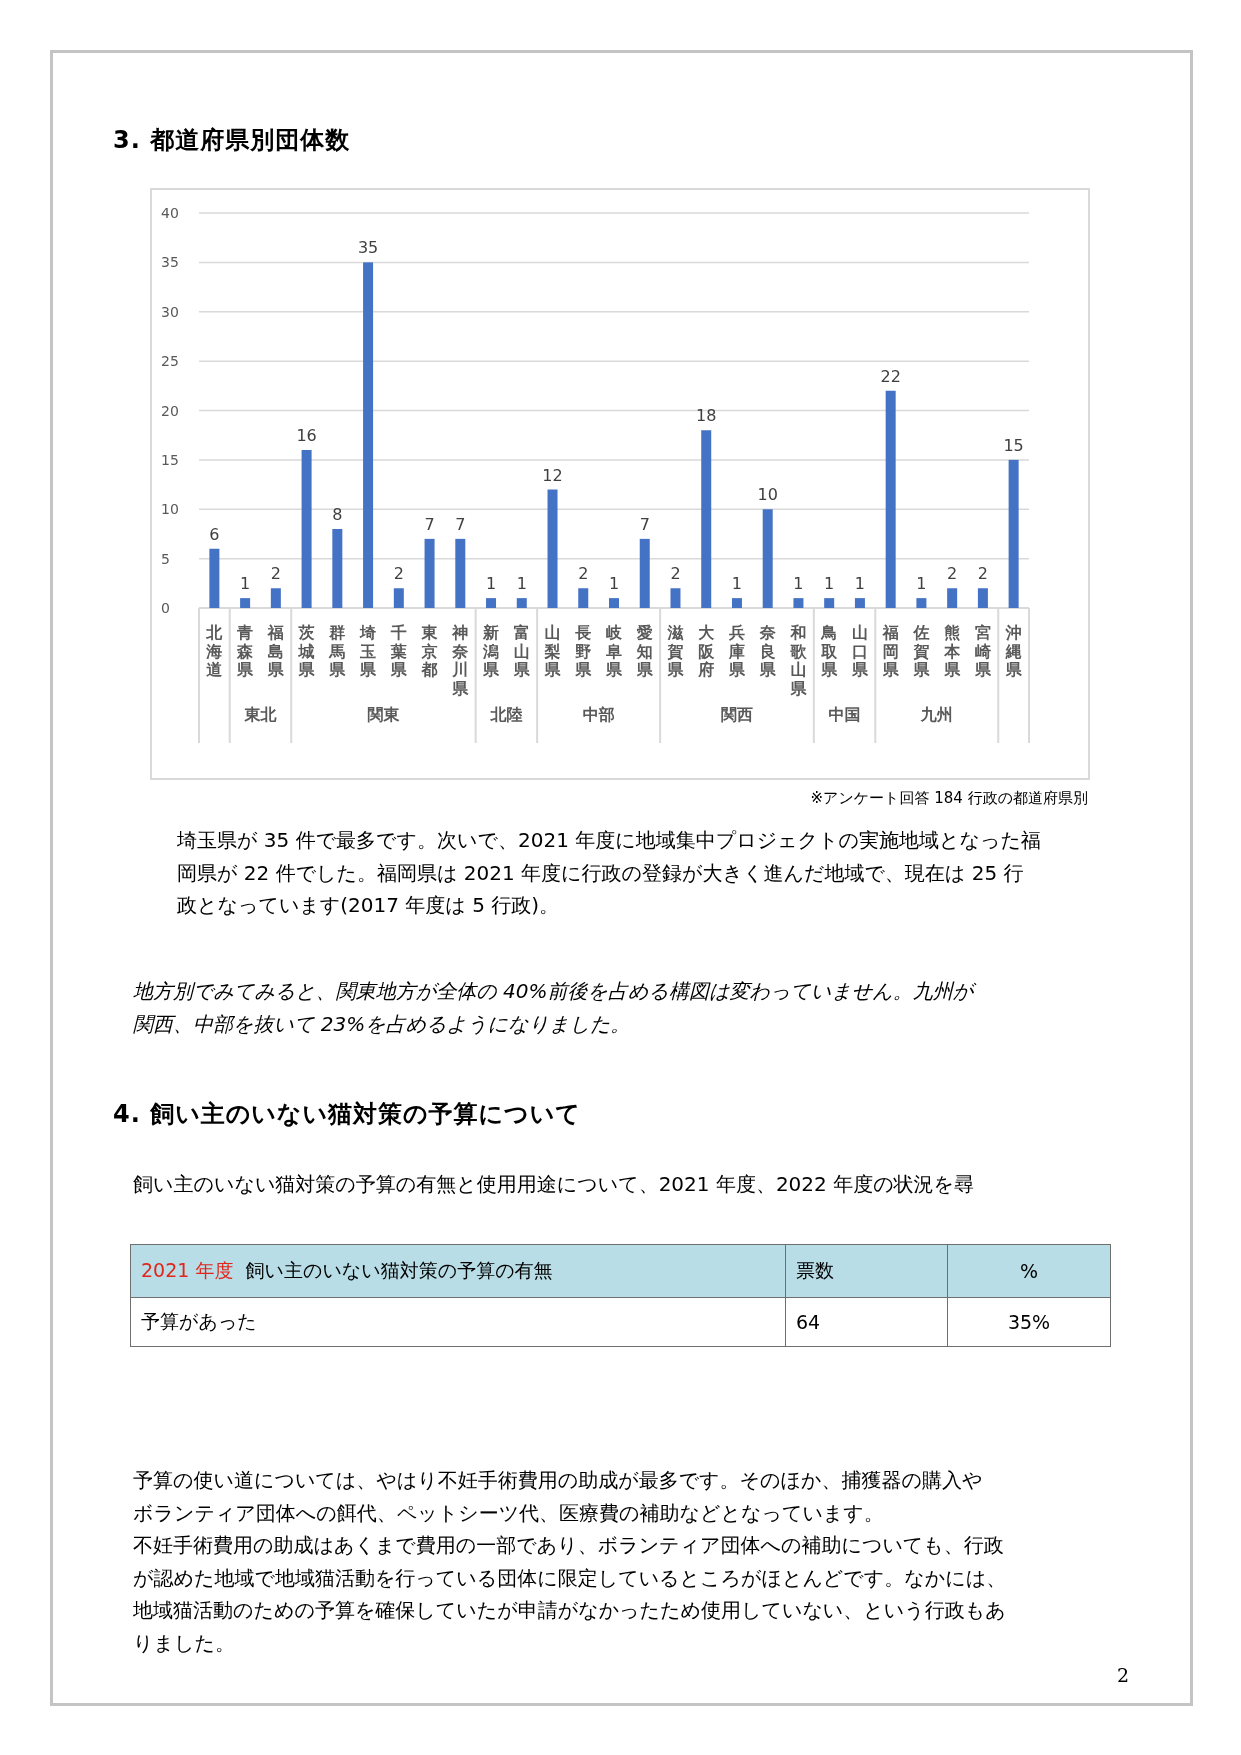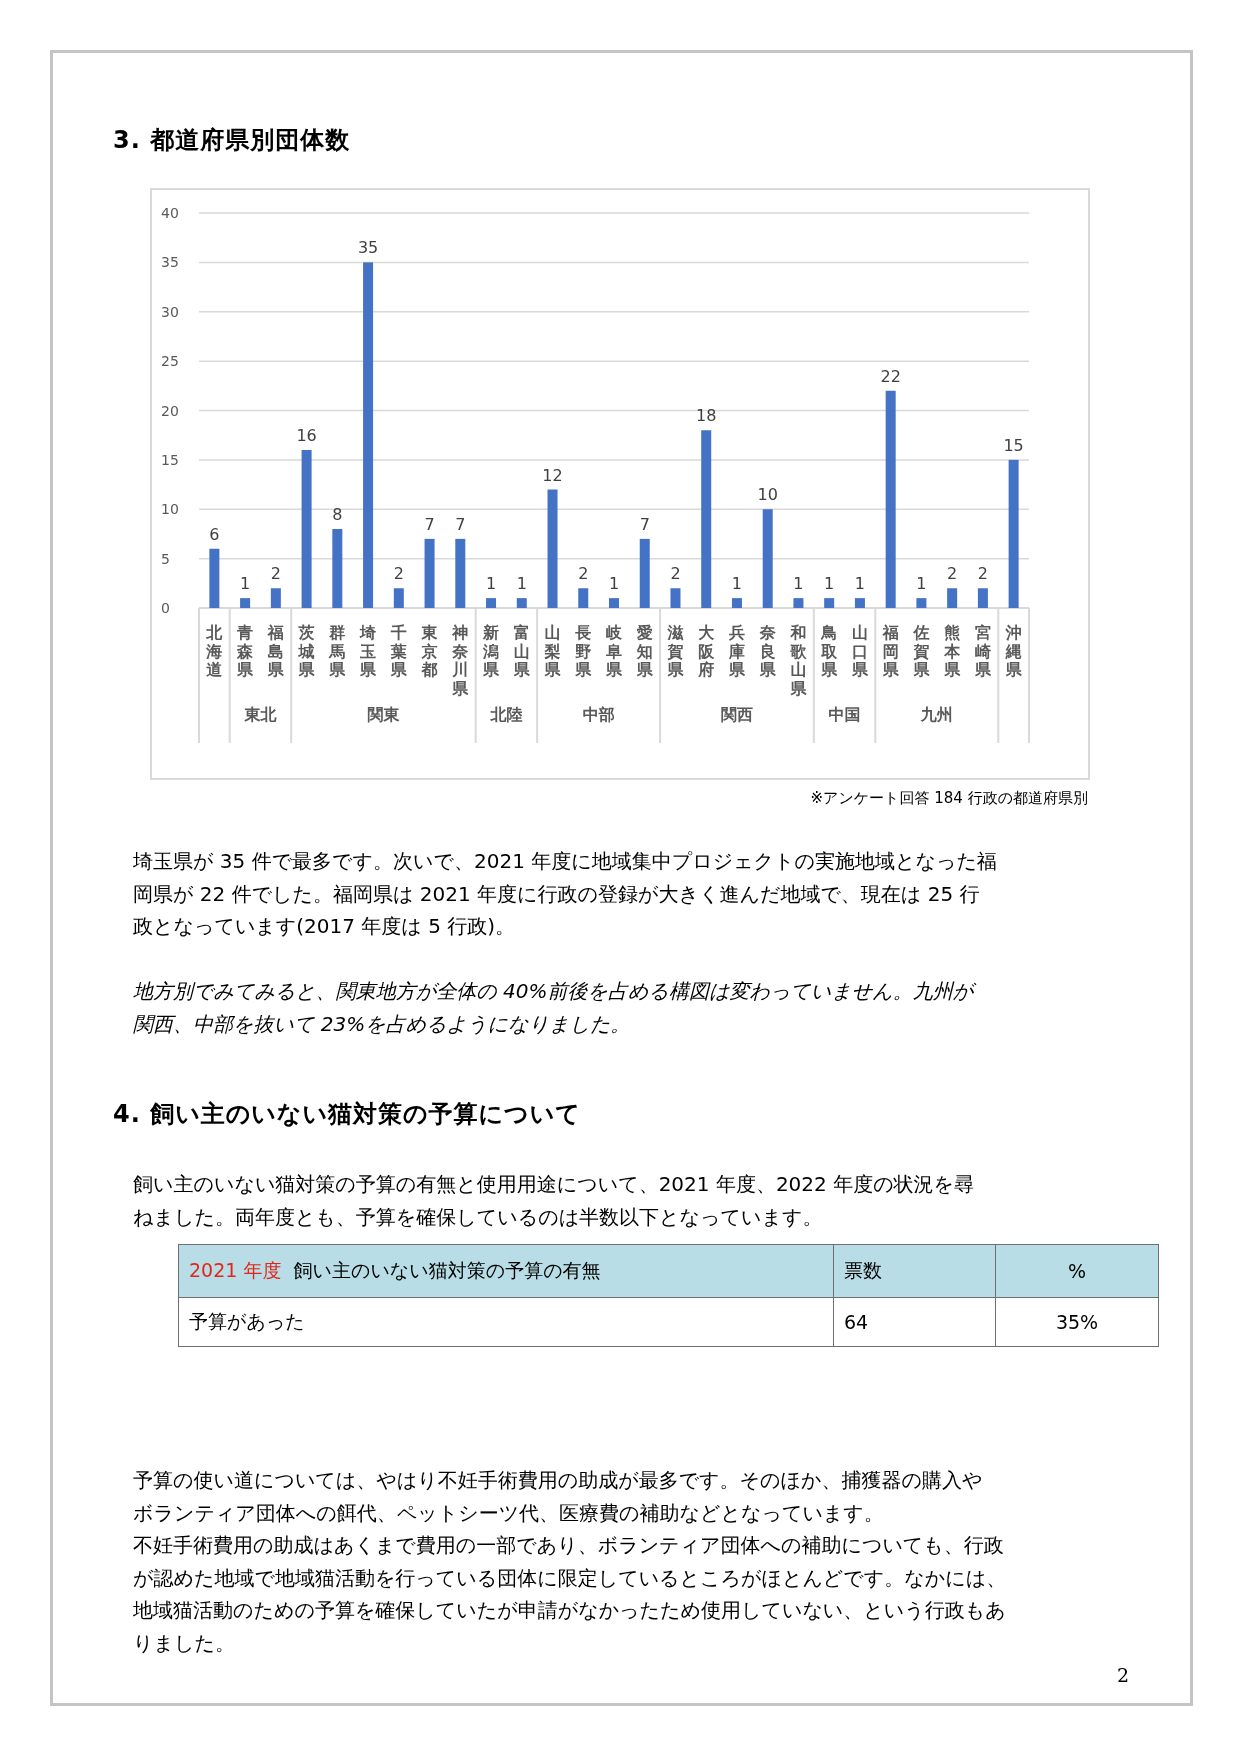--- a/index.html
+++ b/index.html
@@ -7,21 +7,21 @@
          font-family: "DejaVu Sans", "Liberation Sans", sans-serif; color: #000; }
   .page-border { position: absolute; left: 50px; top: 50px; width: 1137px; height: 1650px;
                  border: 3px solid #c4c4c4; box-sizing: content-box; }
   .h { position: absolute; left: 113px; font-size: 24px; font-weight: bold; letter-spacing: 1px; white-space: nowrap; }
   .para { position: absolute; left: 133px; width: 975px; font-size: 20px; line-height: 32.6px; }
   .para p { margin: 0; white-space: nowrap; }
   .chart-box { position: absolute; left: 150px; top: 188px; width: 940px; height: 592px;
                border: 2px solid #d9d9d9; box-sizing: border-box; }
   #chart { position: absolute; left: 150px; top: 188px; }
   .note { position: absolute; top: 789px; right: 153px; font-size: 15px; white-space: nowrap; margin-left: 12px; }
-  table.budget { position: absolute; left: 130px; top: 1244px; width: 981px; border-collapse: collapse; font-size: 19px; margin-left: 48px; }
+  table.budget { position: absolute; left: 130px; top: 1244px; width: 981px; border-collapse: collapse; font-size: 19px; }
   table.budget td, table.budget th { border: 1.5px solid #6f6f6f; font-weight: normal; padding: 0 10px; }
   table.budget thead th { background: #b8dde6; height: 52px; }
   table.budget tbody td { height: 48px; }
   .col-label { text-align: left; width: 634px; }
   .col-num { text-align: left; width: 141px; }
   .col-pct { text-align: center; }
   .red { color: #e1251b; }
   .page-number { position: absolute; left: 1117px; top: 1664px; font-size: 19px;
                  font-family: "DejaVu Serif", "Liberation Serif", serif; }
 </style>
@@ -203,35 +203,34 @@
     <text x="586.9629629629629" y="532" font-size="16" font-weight="bold" text-anchor="middle" fill="#595959" font-family="DejaVu Sans, sans-serif">関西</text>
     <line x1="725.2962962962963" x2="725.2962962962963" y1="420" y2="555" stroke="#d9d9d9" stroke-width="2"></line>
     <text x="694.5555555555555" y="532" font-size="16" font-weight="bold" text-anchor="middle" fill="#595959" font-family="DejaVu Sans, sans-serif">中国</text>
     <line x1="848.2592592592592" x2="848.2592592592592" y1="420" y2="555" stroke="#d9d9d9" stroke-width="2"></line>
     <text x="786.7777777777778" y="532" font-size="16" font-weight="bold" text-anchor="middle" fill="#595959" font-family="DejaVu Sans, sans-serif">九州</text>
     <line x1="879" x2="879" y1="420" y2="555" stroke="#d9d9d9" stroke-width="2"></line>
   </svg>
 
 <div class="note">※アンケート回答 184 行政の都道府県別</div>
 
-<div class="para" style="top:845px;">
+<div class="para" style="top:824px;margin-left:44px;">
   <p>埼玉県が 35 件で最多です。次いで、2021 年度に地域集中プロジェクトの実施地域となった福</p>
   <p>岡県が 22 件でした。福岡県は 2021 年度に行政の登録が大きく進んだ地域で、現在は 25 行</p>
   <p>政となっています(2017 年度は 5 行政)。</p>
 </div>
 <div class="para" style="top:975px;font-style:italic;">
   <p>地方別でみてみると、関東地方が全体の 40%前後を占める構図は変わっていません。九州が</p>
   <p>関西、中部を抜いて 23%を占めるようになりました。</p>
 </div>
 
 <div class="h" style="top:1098px;">4. 飼い主のいない猫対策の予算について</div>
 
 <div class="para" style="top:1168px;">
   <p>飼い主のいない猫対策の予算の有無と使用用途について、2021 年度、2022 年度の状況を尋</p>
-  <p>ねました。両年度とも、予算を確保しているのは半数以下となっています。</p>
 </div>
 
 <table class="budget">
   <thead>
     <tr>
       <th class="col-label"><span class="red">2021 年度</span>&nbsp;&nbsp;<span>飼い主のいない猫対策の予算の有無</span></th>
       <th class="col-num">票数</th>
       <th class="col-pct">%</th>
     </tr>
   </thead>

